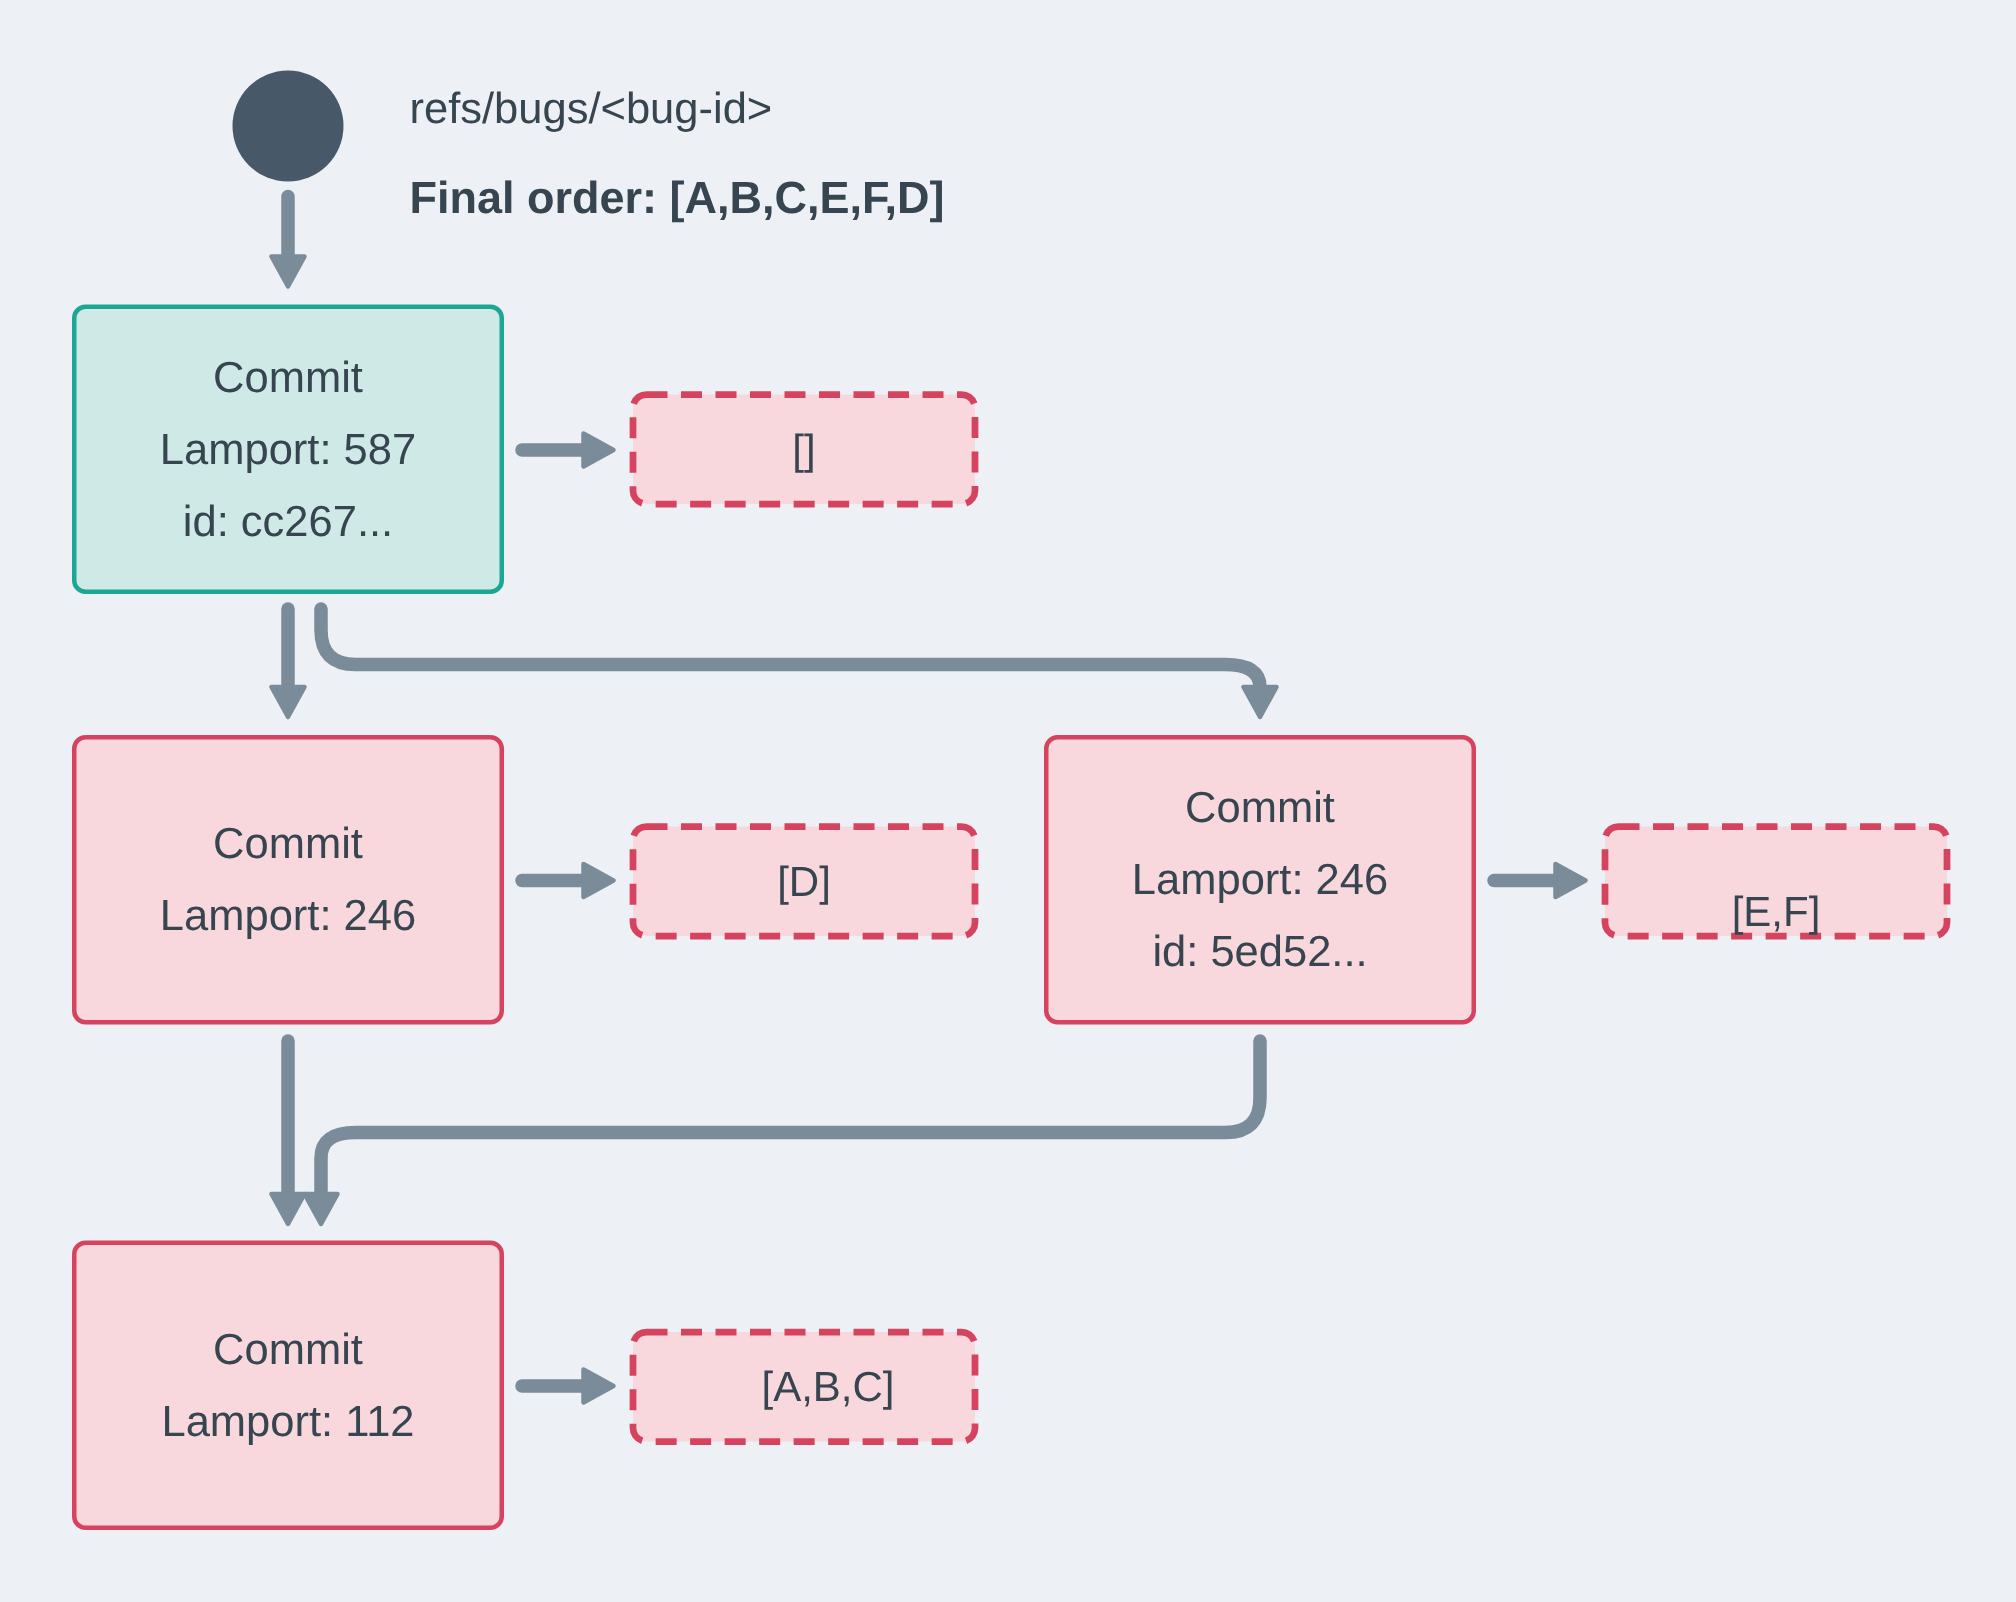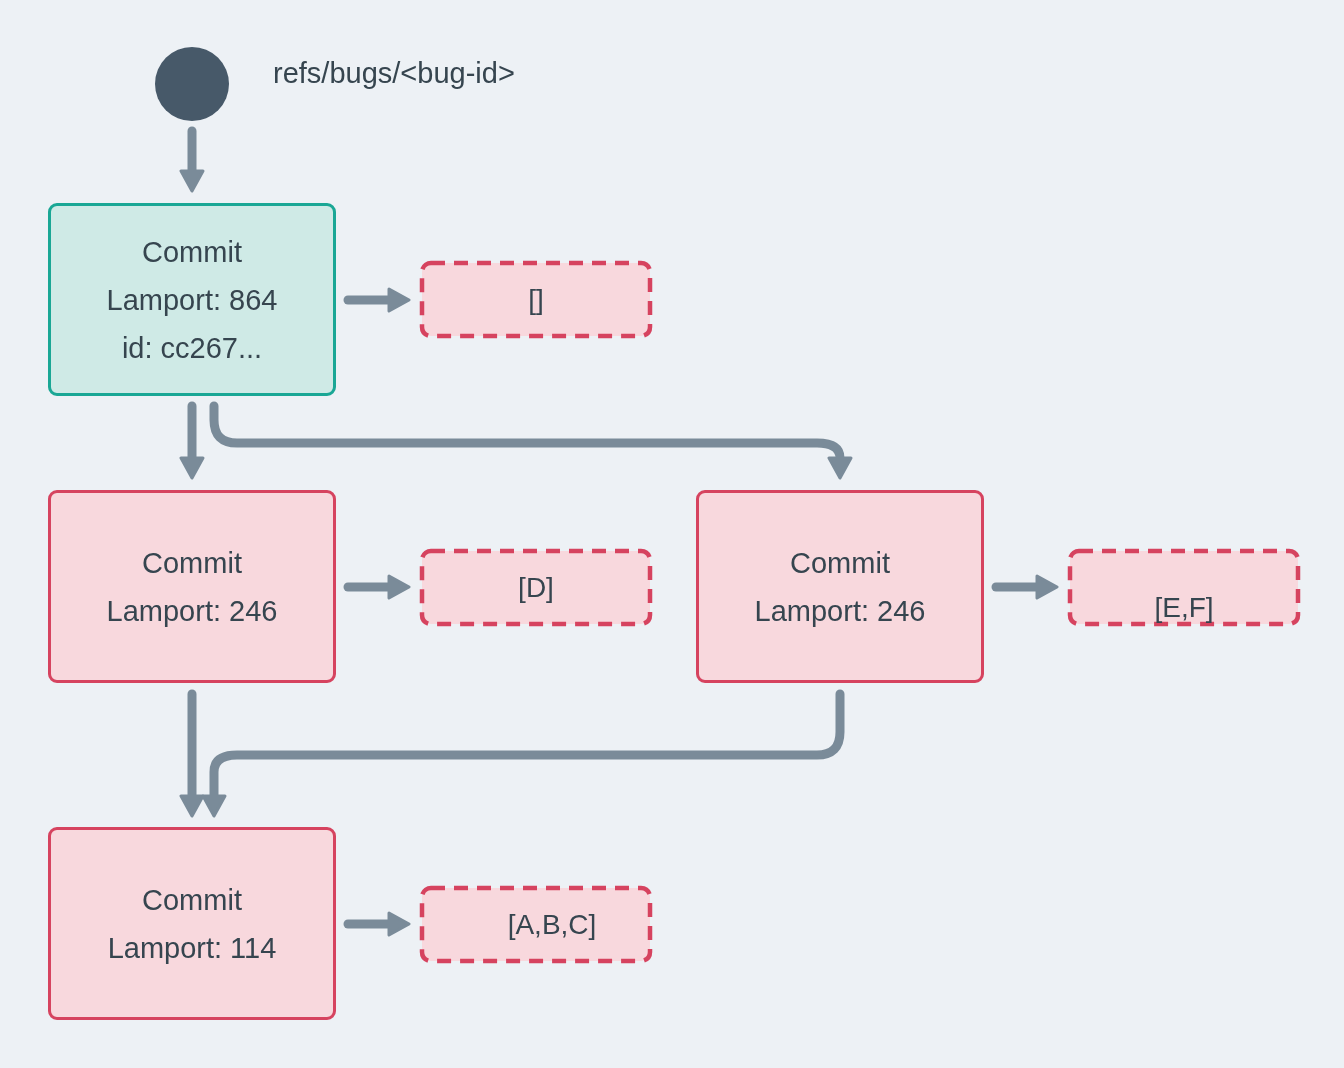--- a/index.html
+++ b/index.html
@@ -76,40 +76,42 @@
     <path class="edge" d="M348,924 L389,924" marker-end="url(#arrowhead)"></path>
 
     <rect class="dashed-rect" x="422" y="263" width="228" height="73" rx="9"></rect>
     <rect class="dashed-rect" x="422" y="551" width="228" height="73" rx="9"></rect>
     <rect class="dashed-rect" x="1070" y="551" width="228" height="73" rx="9"></rect>
     <rect class="dashed-rect" x="422" y="888" width="228" height="73" rx="9"></rect>
   </svg>
 
   <div class="ref-dot"></div>
   <div class="hdr hdr-ref">refs/bugs/&lt;bug-id&gt;</div>
+  <div class="hdr hdr-final">Final order: [A,B,C,E,F,D]</div>
 
   <div class="commit teal commit-root">
     <div>Commit</div>
-    <div>Lamport: 864</div>
+    <div>Lamport: 587</div>
     <div>id: cc267...</div>
   </div>
 
   <div class="commit pink commit-left">
     <div>Commit</div>
     <div>Lamport: 246</div>
   </div>
 
   <div class="commit pink commit-right">
     <div>Commit</div>
     <div>Lamport: 246</div>
+    <div>id: 5ed52...</div>
   </div>
 
   <div class="commit pink commit-bottom">
     <div>Commit</div>
-    <div>Lamport: 114</div>
+    <div>Lamport: 112</div>
   </div>
 
   <div class="ops-label ops-root">[]</div>
   <div class="ops-label ops-left">[D]</div>
   <div class="ops-label ops-right">[E,F]</div>
   <div class="ops-label ops-bottom">[A,B,C]</div>
 
 </div>
 
 </body></html>

